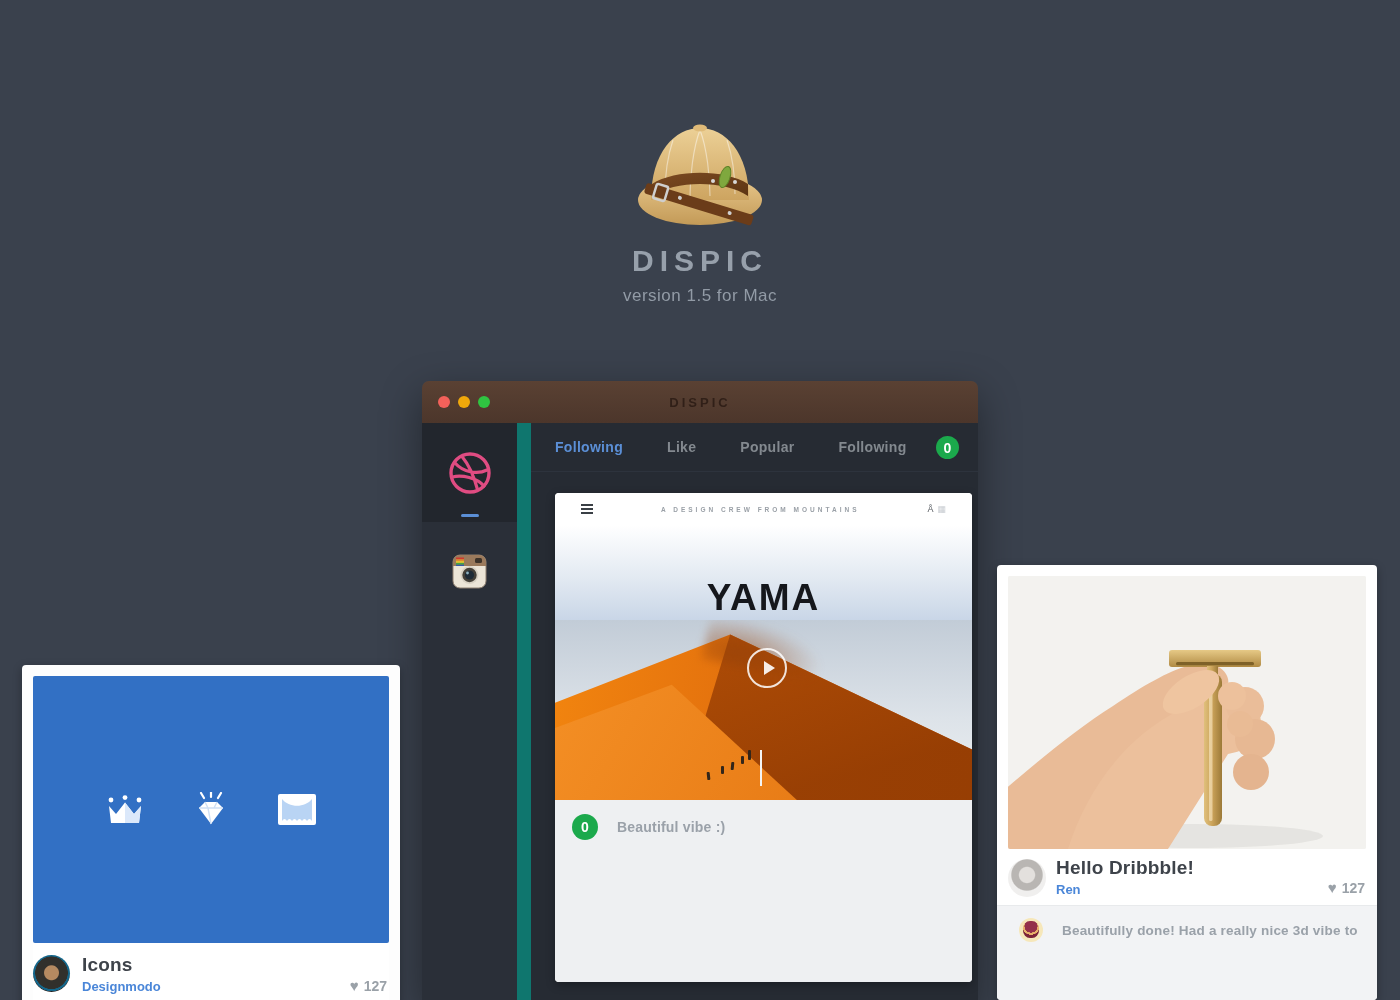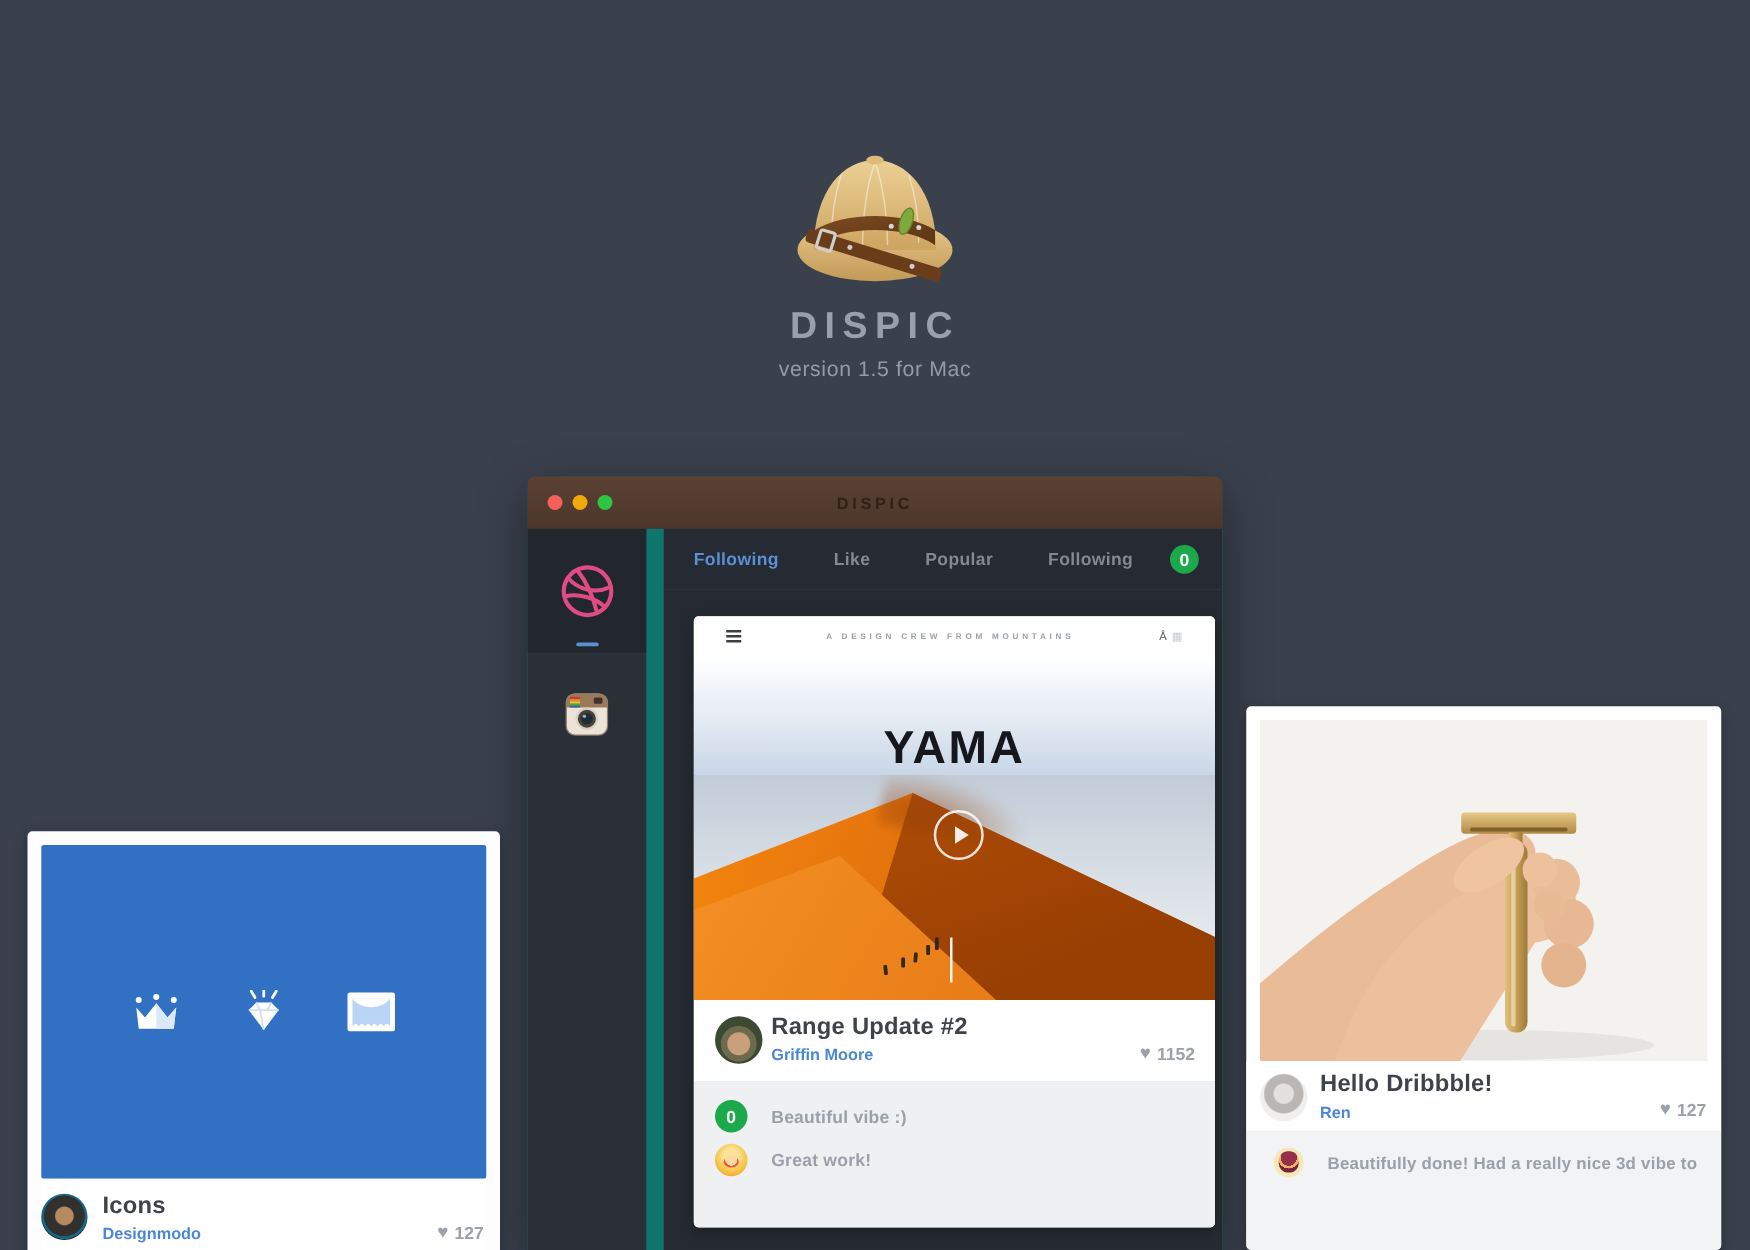--- a/index.html
+++ b/index.html
@@ -254,39 +254,24 @@
               <span class="person" style="left:166px; top:146px;"></span>
               <span class="person" style="left:176px; top:142px; transform:rotate(5deg)"></span>
               <span class="person" style="left:186px; top:136px;"></span>
               <span class="person" style="left:193px; top:130px; height:10px;"></span>
               <span class="pole"></span>
               <div class="play-button">
                   <i></i>
                 </div>
             </div>
           </div>
-          <div class="info-row">
-            <div class="avatar avatar-griffin"></div>
-            <div class="info-meta">
-              <div class="shot-title">Range Update #2</div>
-              <div class="shot-author">Griffin Moore</div>
-            </div>
-            <div class="likes">
-              <span class="heart-icon"></span>
-              <span>1152</span>
-            </div>
-          </div>
           <div class="comments">
             <div class="comment-row">
               <div class="comment-avatar num-avatar" style="width:26px;height:26px;">0</div>
               <span class="comment-text">Beautiful vibe :)</span>
-            </div>
-            <div class="comment-row">
-              <div class="comment-avatar face-avatar"></div>
-              <span class="comment-text">Great work!</span>
             </div>
           </div>
         </div>
       </div>
     </div>
   </div>
 
   <div class="card icons-card">
     <div class="icons-img">
       <svg width="40" height="32" viewBox="0 0 40 32">

